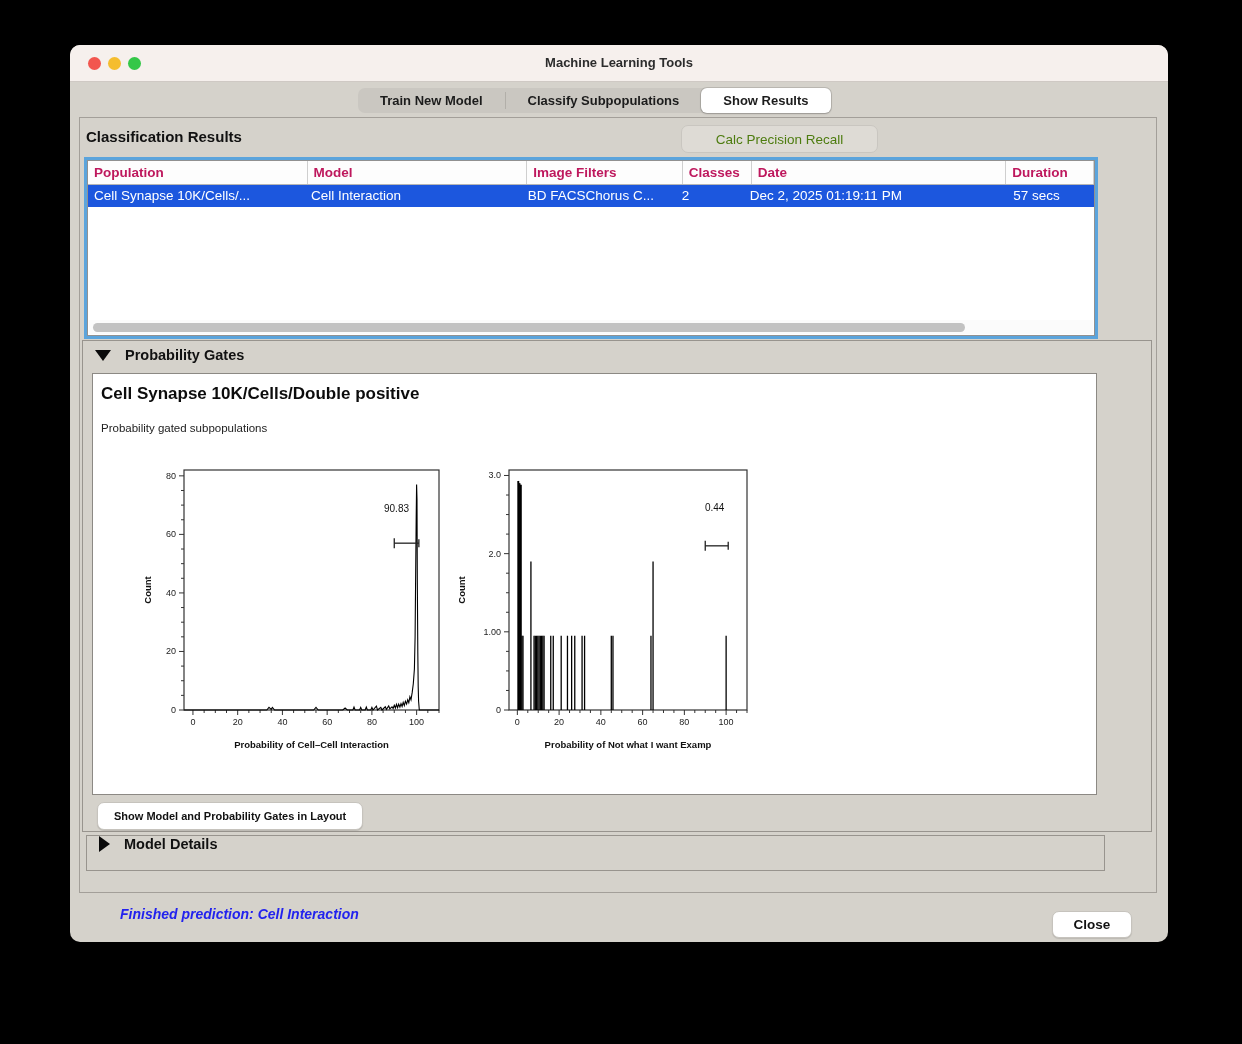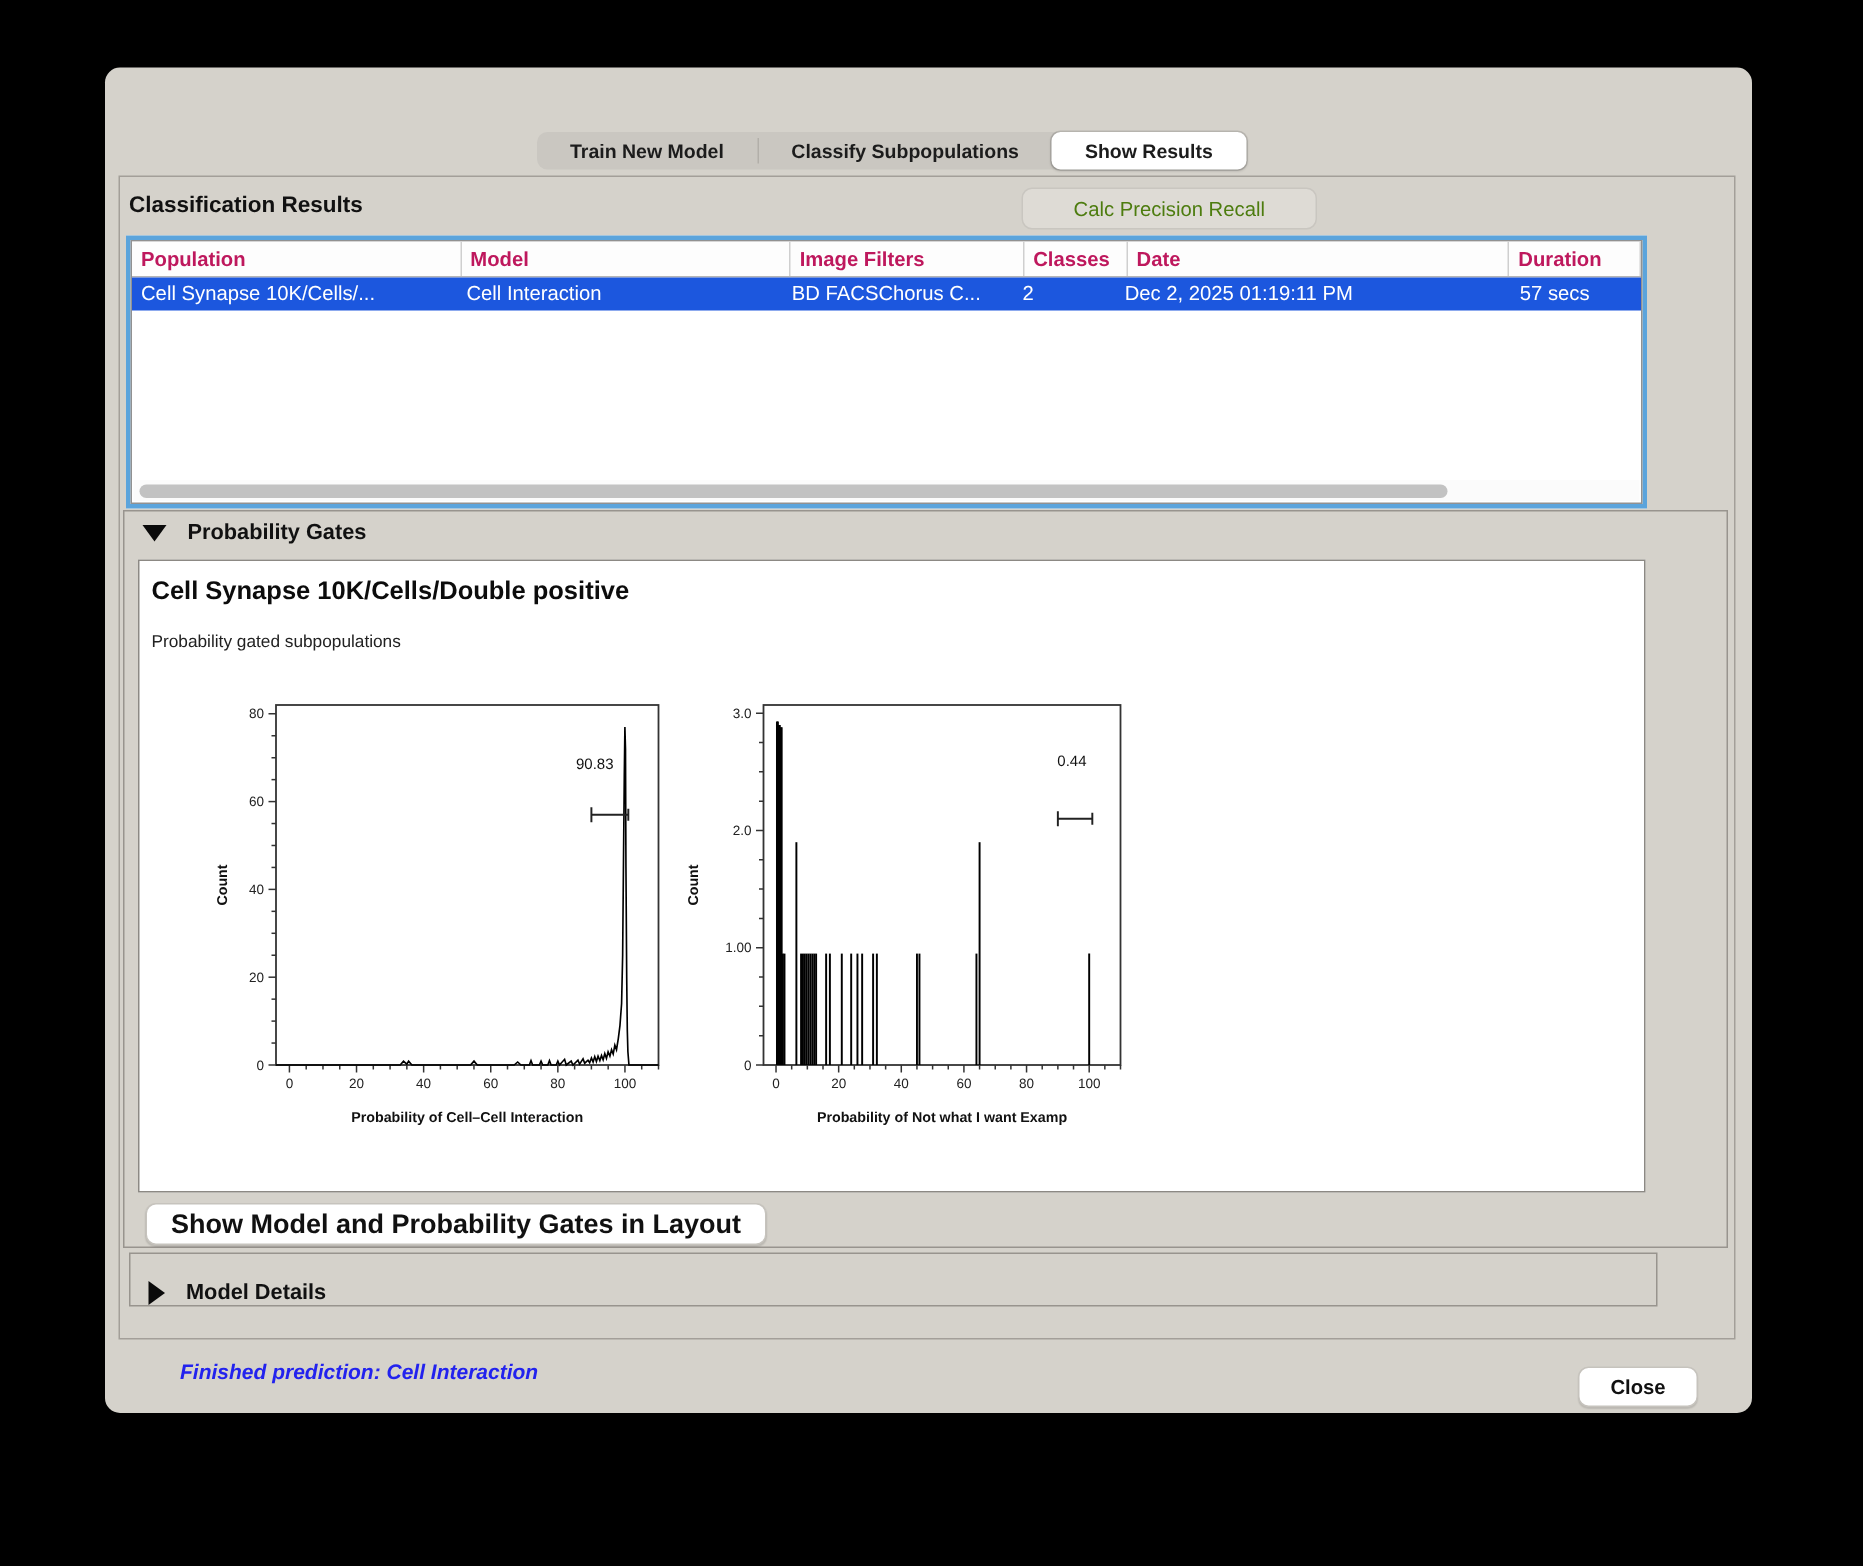--- a/index.html
+++ b/index.html
@@ -57,40 +57,46 @@
   .pg-content { position:absolute; left:9px; top:32px; width:1005px; height:422px;
                 background:#ffffff; border:1px solid #8c8984; }
   .pg-heading { position:absolute; left:8px; top:10px; font-size:17px; font-weight:700; color:#0c0c0c; }
   .pg-sub { position:absolute; left:8px; top:48px; font-size:11.5px; color:#222; }
   .chart { position:absolute; }
   #chart-0 { left:44px; top:86px; }
   #chart-1 { left:358px; top:86px; }
   svg text { font-family:"Liberation Sans",sans-serif; }
   .layout-btn { position:absolute; left:14px; top:461px; height:28px; padding:0 16px;
                 background:#ffffff; border:1px solid #c6c3bd; border-radius:7px;
-                font-size:18px; font-weight:600; color:#111; font-family:inherit;
+                font-size:11px; font-weight:600; color:#111; font-family:inherit;
                 box-shadow:0 1px 1px rgba(0,0,0,0.12); }
 
   
   .md-box { position:absolute; left:6px; top:717px; width:1019px; height:36px;
-            border:1px solid #98948e; background:#d5d2cb; display:flex; align-items:flex-end; }
+            border:1px solid #98948e; background:#d5d2cb; display:flex; align-items:flex-start; }
 
   
   .status { position:absolute; left:50px; top:861px; font-size:14px; font-weight:700; font-style:italic;
             color:var(--c-status_text); }
   .close-btn { position:absolute; left:982px; top:866px; width:80px; height:27px;
                background:#ffffff; border:1px solid #c6c3bd; border-radius:7px;
                font-size:13.5px; font-weight:600; color:#111; font-family:inherit;
                box-shadow:0 1px 1px rgba(0,0,0,0.12); }
 </style>
 </head>
 <body>
 
 <div class="window">
 
+  <div class="titlebar">
+    <span class="traffic t-red"></span>
+    <span class="traffic t-yel"></span>
+    <span class="traffic t-grn"></span>
+    <div class="win-title">Machine Learning Tools</div>
+  </div>
 
   <div class="seg-control" id="seg-control">
       <div class="seg">Train New Model</div>
       <span class="seg-div"></span>
       <div class="seg">Classify Subpopulations</div>
       <div class="seg selected">Show Results</div>
     </div>
 
   <div class="outer-panel">
     <div class="section-title">Classification Results</div>

